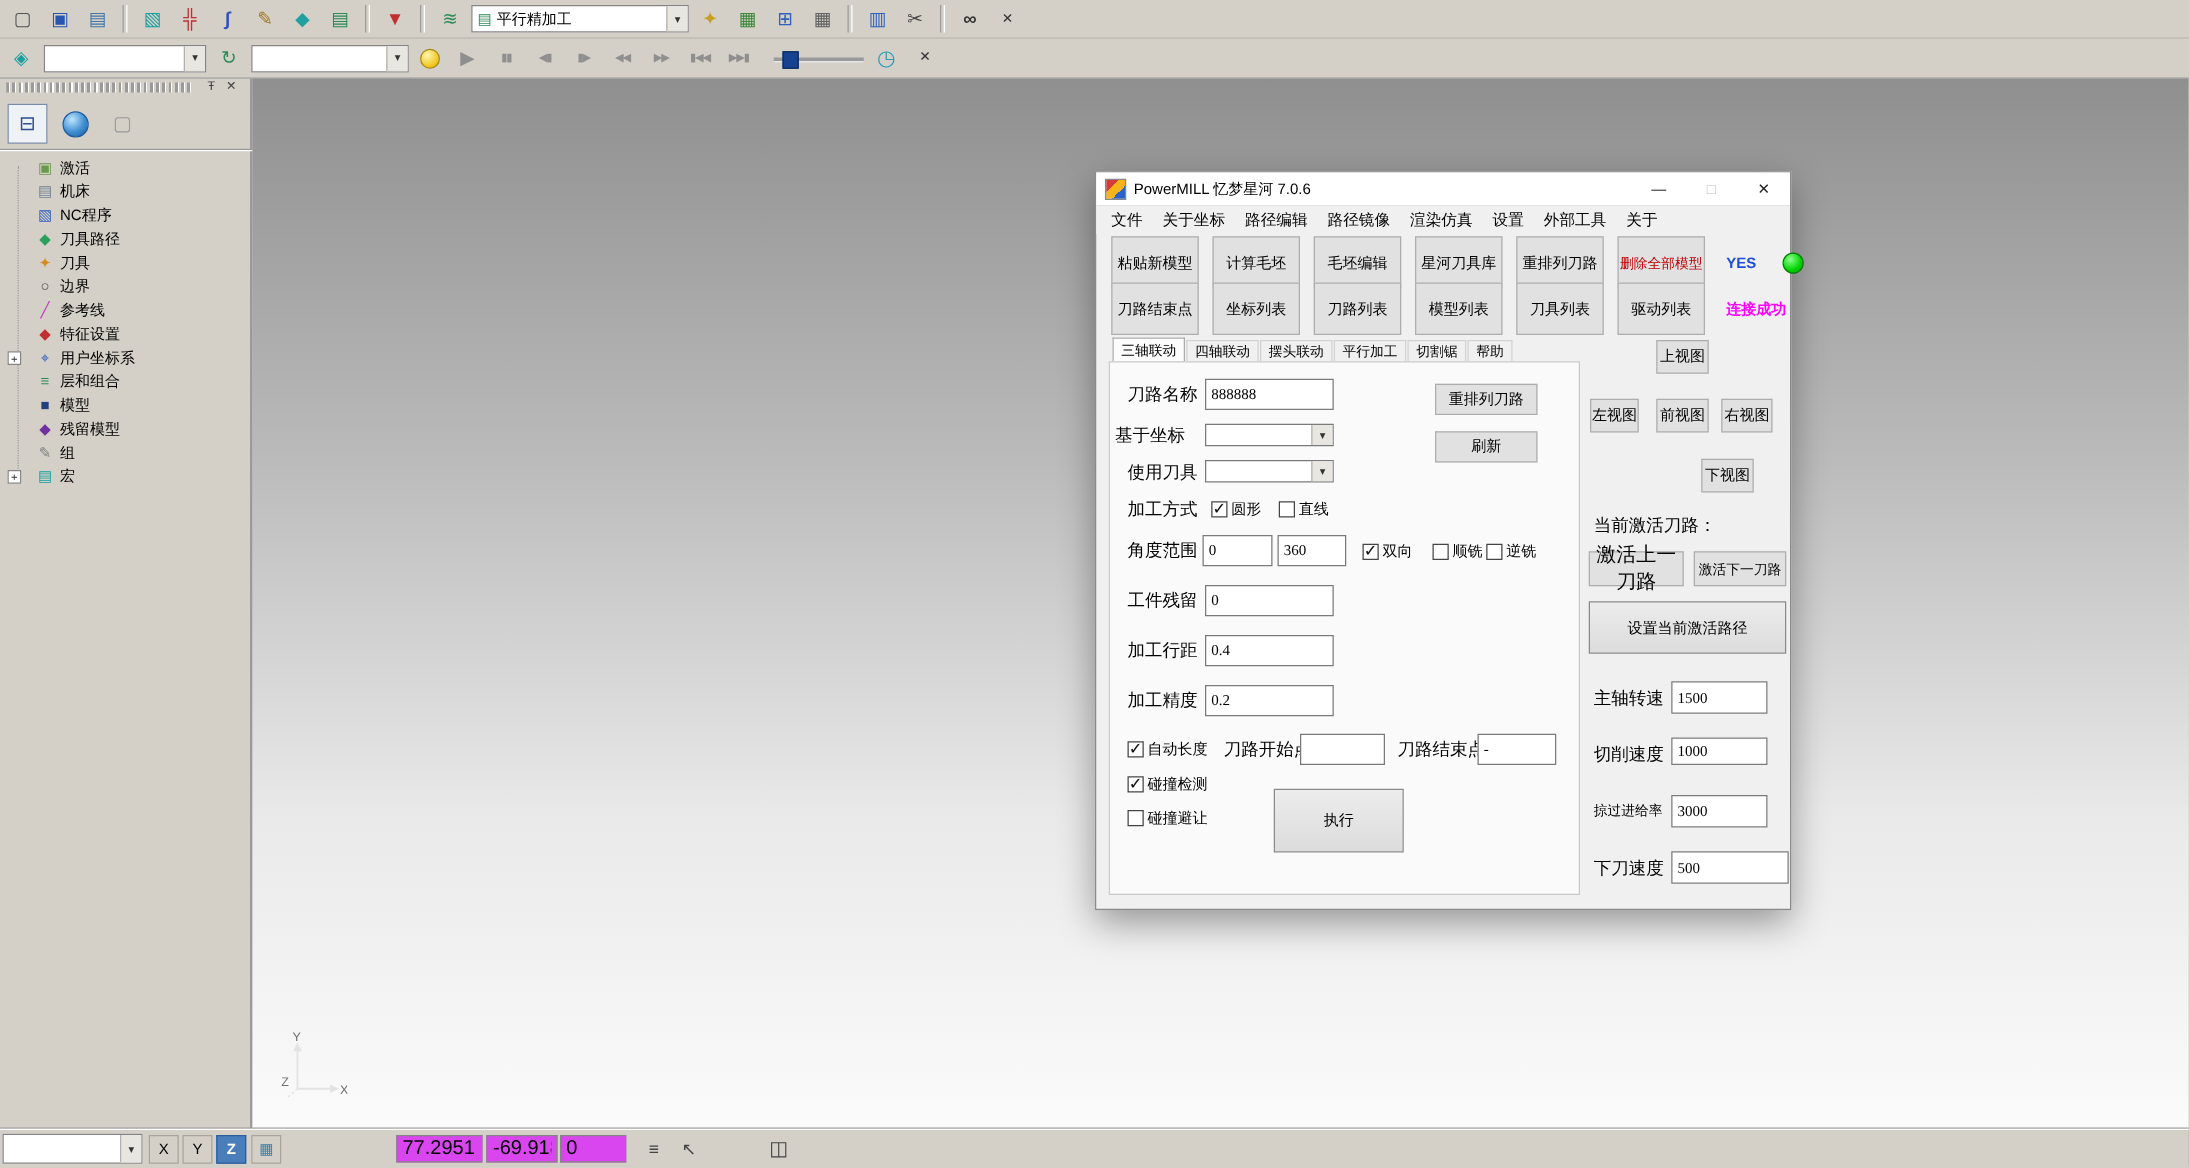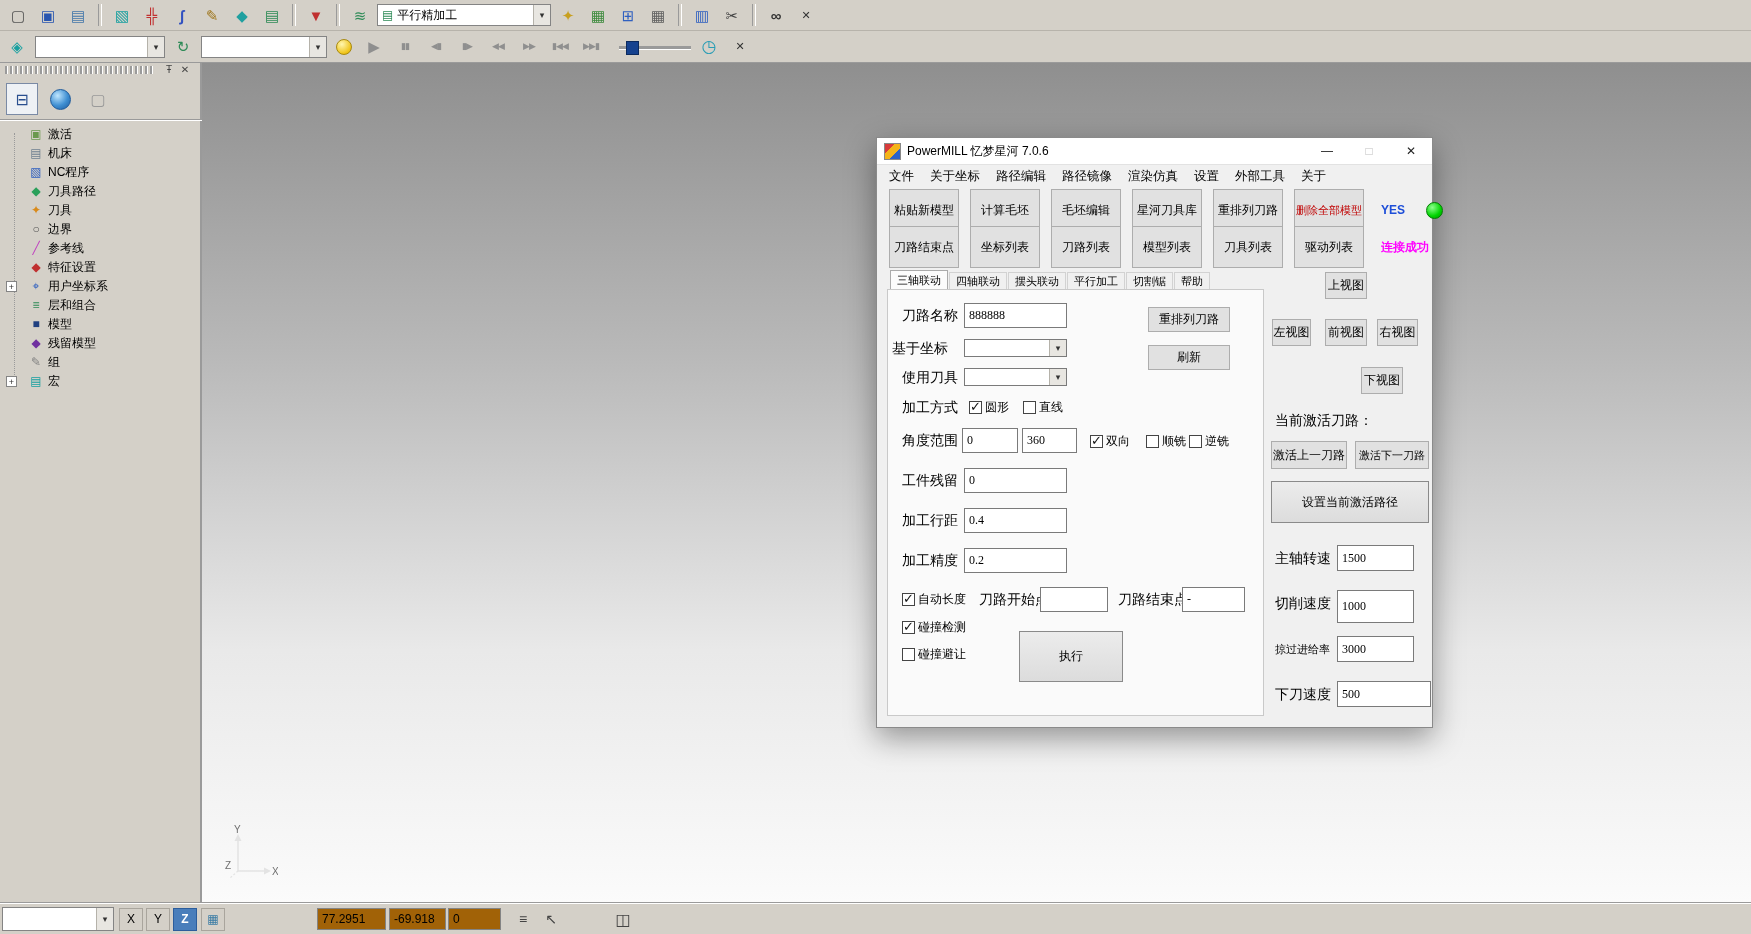--- a/index.html
+++ b/index.html
@@ -68,21 +68,21 @@
   .selectbox .combo-arrow{height:auto;}
   .cb{position:absolute;width:13px;height:13px;background:#fff;border:1px solid #444;box-sizing:border-box;}
   .cb.checked::before{content:"✓";position:absolute;left:0px;top:-3px;font-size:13px;font-weight:bold;color:#111;}
   .cbl{position:absolute;font-size:12px;height:16px;line-height:16px;white-space:nowrap;}
   .bigbtn{background:linear-gradient(#ececec,#dcdcdc);border:1px solid #8a8a8a;}
 
   
   #statusbar{position:absolute;left:0;top:903px;width:1751px;height:31px;background:#d4d0c8;border-top:1px solid #fff;box-shadow:0 -1px 0 #9a9a9a;display:flex;align-items:center;box-sizing:border-box;}
   .sbtn{width:24px;height:23px;display:flex;align-items:center;justify-content:center;font-size:12px;background:#d4d0c8;border:1px solid #a9a59d;box-sizing:border-box;}
   .sbtn.active{background:#4a7ebb;border-color:#2c5d9c;color:#fff;font-weight:bold;}
-  .sfield{height:22px;background:#a16207;border:1px solid #848484;font-size:12px;font-family:inherit;padding:0 4px;box-sizing:border-box;}
+  .sfield{height:22px;background:#d946ef;border:1px solid #848484;font-size:16px;font-family:inherit;padding:0 4px;box-sizing:border-box;}
   .sicon{font-size:14px;color:#444;display:flex;align-items:center;justify-content:center;width:20px;}
 
   
   [data-name="save-icon"]{color:#2855b0}
   [data-name="new-file-icon"]{color:#555}
   [data-name="print-icon"]{color:#4477aa}
   [data-name="block-icon"]{color:#18a0a0}
   [data-name="transform-icon"]{color:#c03030}
   [data-name="curve-icon"]{color:#3050c0;font-weight:bold}
   [data-name="pen-icon"]{color:#a07820}
@@ -355,28 +355,28 @@
     <span class="cbl" style="left:41px;top:508px;" data-name="collision-avoid-label">碰撞避让</span>
     <button class="btn bigbtn" style="position:absolute;left:142px;top:493px;width:104px;height:51px;" data-name="execute-button">执行</button>
 
     <button class="btn" style="position:absolute;left:448px;top:134px;width:42px;height:27px;" data-name="view-top-button">上视图</button>
     <button class="btn" style="position:absolute;left:395px;top:181px;width:39px;height:27px;" data-name="view-left-button">左视图</button>
     <button class="btn" style="position:absolute;left:448px;top:181px;width:42px;height:27px;" data-name="view-front-button">前视图</button>
     <button class="btn" style="position:absolute;left:500px;top:181px;width:41px;height:27px;" data-name="view-right-button">右视图</button>
     <button class="btn" style="position:absolute;left:448px;top:229px;width:42px;height:27px;margin-left:36px;" data-name="view-bottom-button">下视图</button>
 
     <span class="flabel" style="left:398px;top:275px;line-height:14px;" data-name="active-toolpath-label">当前激活刀路：</span>
-    <button class="btn" style="position:absolute;left:394px;top:303px;width:76px;height:28px;font-size:12px;" data-name="activate-prev-button">激活上一刀路</button>
+    <button class="btn" style="position:absolute;left:394px;top:303px;width:76px;height:28px;font-size:16px;" data-name="activate-prev-button">激活上一刀路</button>
     <button class="btn" style="position:absolute;left:478px;top:303px;width:74px;height:28px;font-size:11px;" data-name="activate-next-button">激活下一刀路</button>
     <button class="btn bigbtn" style="position:absolute;left:394px;top:343px;width:158px;height:42px;" data-name="set-active-path-button">设置当前激活路径</button>
 
     <span class="flabel" style="left:398px;top:407px;line-height:26px;" data-name="spindle-speed-label">主轴转速</span>
     <input class="tb" style="left: 460px; top: 407px; width: 77px; height: 26px;" data-name="spindle-speed-input" value="1500">
     <span class="flabel" style="left:398px;top:452px;line-height:26px;" data-name="cutting-speed-label">切削速度</span>
-    <input class="tb" style="left: 460px; top: 452px; width: 77px; height: 33px;" data-name="cutting-speed-input" value="1000">
+    <input class="tb" style="left: 460px; top: 452px; width: 77px; height: 22px;" data-name="cutting-speed-input" value="1000">
     <span class="flabel" style="left:398px;top:498px;line-height:26px;font-size:11px;" data-name="rapid-feed-label">掠过进给率</span>
     <input class="tb" style="left: 460px; top: 498px; width: 77px; height: 26px;" data-name="rapid-feed-input" value="3000">
     <span class="flabel" style="left:398px;top:543px;line-height:26px;" data-name="plunge-speed-label">下刀速度</span>
     <input class="tb" style="left: 460px; top: 543px; width: 94px; height: 26px;" data-name="plunge-speed-input" value="500">
   </div>
 
   <div id="statusbar" data-name="status-bar">
     <div class="tbcombo" style="width:112px;height:24px;margin-left:2px;" data-name="statusbar-combobox">
       <span class="combo-arrow" data-name="dropdown-arrow-icon"></span>
     </div>

